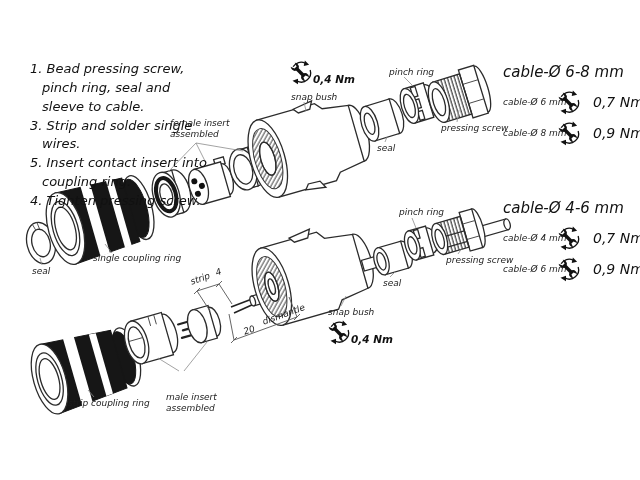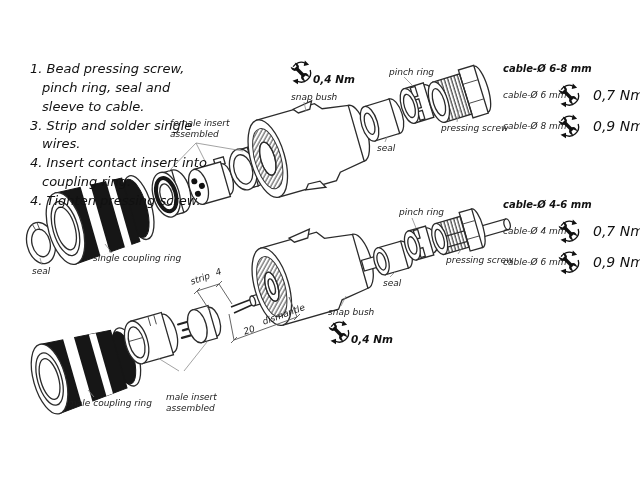--- a/index.html
+++ b/index.html
@@ -18,21 +18,21 @@
   .lbl{position:absolute;font-style:italic;font-size:9px;line-height:1.25;color:#1c1c1c;white-space:nowrap;}
   .wrap{white-space:normal;}
   .rot{transform:rotate(-20deg);transform-origin:left center;}
   .instr-list{position:absolute;left:30px;top:60px;width:186px;font-style:italic;
               font-size:13px;line-height:1.45;color:#111;}
   .instr{padding-left:12px;text-indent:-12px;}
   .torque{position:absolute;display:flex;align-items:flex-end;gap:0;}
   .tq-val{font-style:italic;font-weight:700;font-size:10.5px;color:#111;}
   .wicon{width:26px;height:26px;flex:0 0 auto;}
   .spec{position:absolute;width:130px;}
-  .spec-title{font-style:italic;font-weight:700;font-size:10px;color:#111;margin-bottom:8px;white-space:nowrap;}
+  .spec-title{font-style:italic;font-weight:400;font-size:15px;color:#111;margin-bottom:8px;white-space:nowrap;}
   .spec-row{display:flex;align-items:center;margin-bottom:5px;height:26px;}
   .spec-label{font-style:italic;font-size:9px;color:#222;width:52px;white-space:nowrap;}
   .spec-value{font-style:italic;font-weight:400;font-size:14px;color:#111;margin-left:12px;white-space:nowrap;}
 </style>
 </head>
 <body>
 
 <div id="stage">
 
   <svg class="art" width="640" height="480" viewBox="0 0 640 480">
@@ -249,21 +249,21 @@
       <line class="dim" x1="231" y1="343" x2="237" y2="337"></line>
       <line class="dim" x1="294" y1="320" x2="300" y2="314"></line>
       <line class="dim" x1="234" y1="340" x2="229" y2="314"></line>
       <line class="dim" x1="297" y1="317" x2="289" y2="297"></line>
     </g>
   </svg>
 
   <div class="instr-list">
     <div class="instr">1. Bead pressing screw, pinch ring, seal and sleeve to cable.</div>
     <div class="instr">3. Strip and solder single wires.</div>
-    <div class="instr">4. Insert contact insert into coupling ring.</div>
+    <div class="instr">5. Insert contact insert into coupling ring.</div>
     <div class="instr">4. Tighten pressing screw.</div>
   </div>
 
   <div class="torque" style="left:287px;top:59px">
     <svg class="wicon" viewBox="0 0 32 32">
         <use href="#wrench"></use>
       </svg>
     <span class="tq-val">0,4 Nm</span>
   </div>
 
@@ -311,21 +311,21 @@
   </div>
 
   <div class="lbl" style="left:291px;top:92px">snap bush</div>
   <div class="lbl" style="left:389px;top:67px">pinch ring</div>
   <div class="lbl" style="left:377px;top:143px">seal</div>
   <div class="lbl" style="left:441px;top:123px">pressing screw</div>
   <div class="lbl wrap" style="left:170px;top:118px;width:60px">female insert assembled</div>
   <div class="lbl" style="left:32px;top:266px">seal</div>
   <div class="lbl" style="left:93px;top:253px">single coupling ring</div>
 
-  <div class="lbl" style="left:68px;top:398px">male coupling ring</div>
+  <div class="lbl" style="left:68px;top:398px">strip coupling ring</div>
   <div class="lbl wrap" style="left:166px;top:392px;width:56px">male insert assembled</div>
   <div class="lbl rot" style="left:191px;top:277px">strip</div>
   <div class="lbl rot" style="left:216px;top:268px">4</div>
   <div class="lbl rot" style="left:244px;top:327px">20</div>
   <div class="lbl rot" style="left:263px;top:317px">dismantle</div>
   <div class="lbl" style="left:328px;top:307px">snap bush</div>
   <div class="lbl" style="left:383px;top:278px">seal</div>
   <div class="lbl" style="left:399px;top:207px">pinch ring</div>
   <div class="lbl" style="left:446px;top:255px">pressing screw</div>
 

